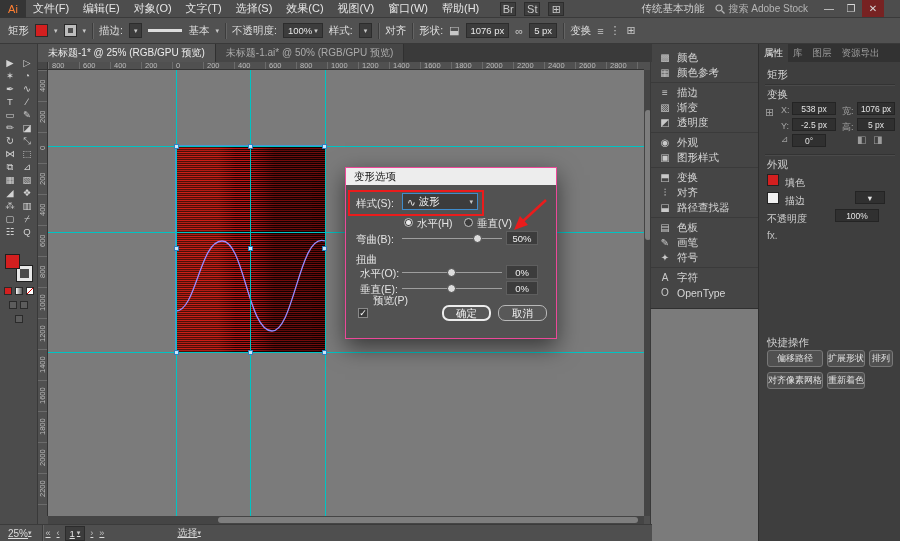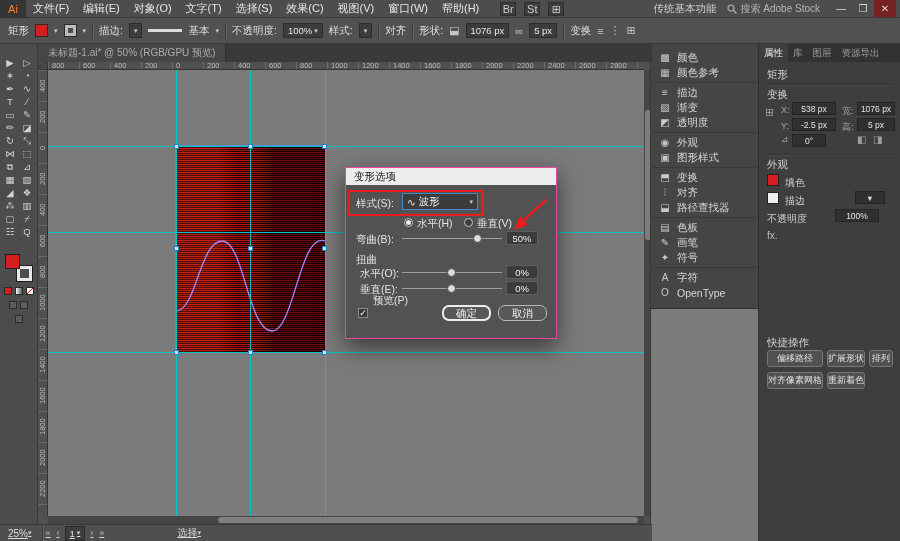--- a/index.html
+++ b/index.html
@@ -6,21 +6,21 @@
 html,body{background:#2a2a2a;}
 #app{position:relative;width:900px;height:541px;background:#515151;overflow:hidden;color:#e2e2e2;font-size:11px;}
 
 
 #menubar{position:absolute;left:0;top:0;width:900px;height:18px;background:#4d4d4d;border-bottom:1px solid #3a3a3a;display:flex;align-items:center;z-index:10;}
 #ai-logo{width:26px;height:18px;background:#353535;color:#ff7f32;font-weight:normal;font-size:11px;display:flex;align-items:center;justify-content:center;}
 #main-menu{display:flex;}
 #main-menu .menu-item{padding:0 7px;line-height:17px;font-size:11px;color:#e6e6e6;}
 #mb-quick{display:flex;gap:8px;margin-left:14px;}
 #mb-quick .mb-icon{width:16px;height:14px;background:#3e3e3e;border:1px solid #2d2d2d;color:#c9c9c9;font-size:11px;text-align:center;line-height:12px;}
-#mb-right{margin-left:auto;display:flex;align-items:center;gap:10px;padding-right:4px;}
+#mb-right{margin-left:auto;display:flex;align-items:center;gap:10px;padding-right:16px;}
 #workspace{color:#cfcfcf;font-size:10.5px;}
 #searchbox{display:flex;align-items:center;gap:4px;color:#b5b5b5;font-size:10px;}
 #win-controls{display:flex;}
 #win-controls span{width:22px;text-align:center;line-height:17px;font-size:10px;color:#d8d8d8;}
 #win-close{background:#772222;}
 
 
 #controlbar{position:absolute;left:0;top:18px;width:900px;height:26px;background:#515151;border-bottom:1px solid #393939;display:flex;align-items:center;gap:6px;padding:0 8px;z-index:9;font-size:10.5px;}
 .vsep{width:1px;height:16px;background:#3c3c3c;box-shadow:1px 0 0 #646464;}
 .cb-label{color:#dedede;}
@@ -205,20 +205,21 @@
         <span>5 px</span>
       </span>
     <span class="vsep"></span>
     <span class="cb-label">变换</span>
     <span class="cb-icon">≡</span>
     <span class="cb-icon">⋮</span>
     <span class="cb-icon">⊞</span>
   </div>
 
   <div id="tabbar">
+      <span class="doc-tab active">未标题-1* @ 25% (RGB/GPU 预览)</span>
       <span class="doc-tab">未标题-1.ai* @ 50% (RGB/GPU 预览)</span>
     </div>
 
   <div id="toolbar">
     <div id="tools">
         <span class="tool">▶</span>
         <span class="tool">▷</span>
         <span class="tool">✶</span>
         <span class="tool">◔</span>
         <span class="tool">✒</span>

